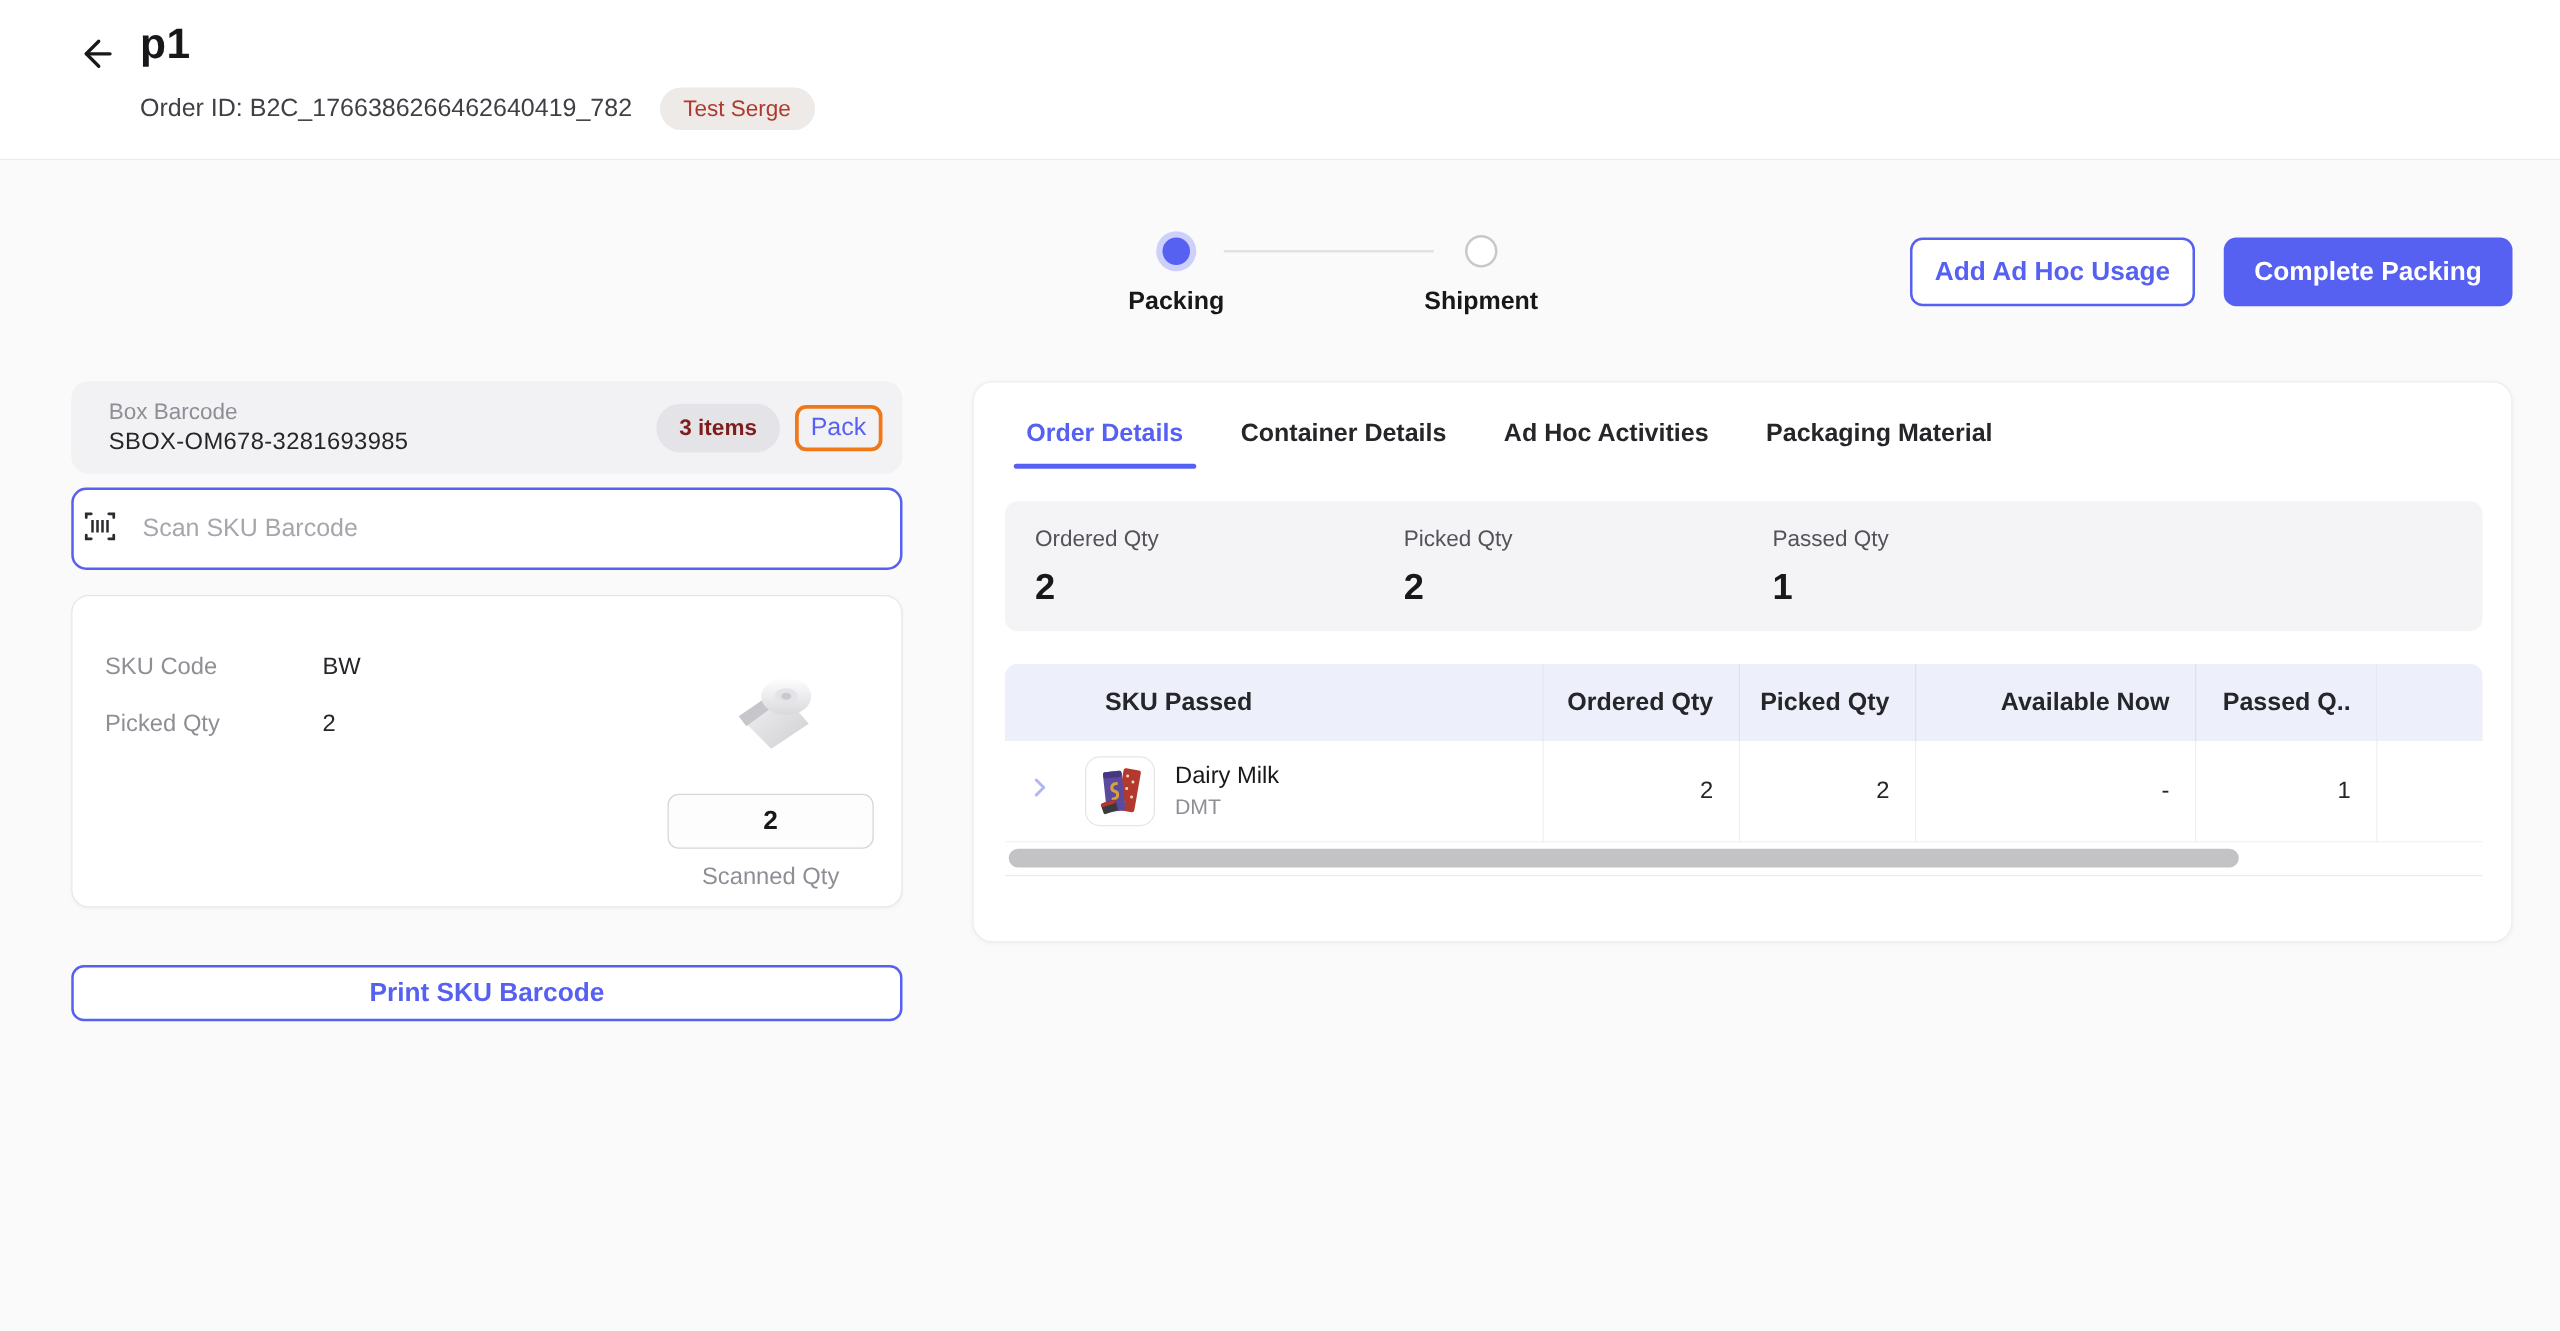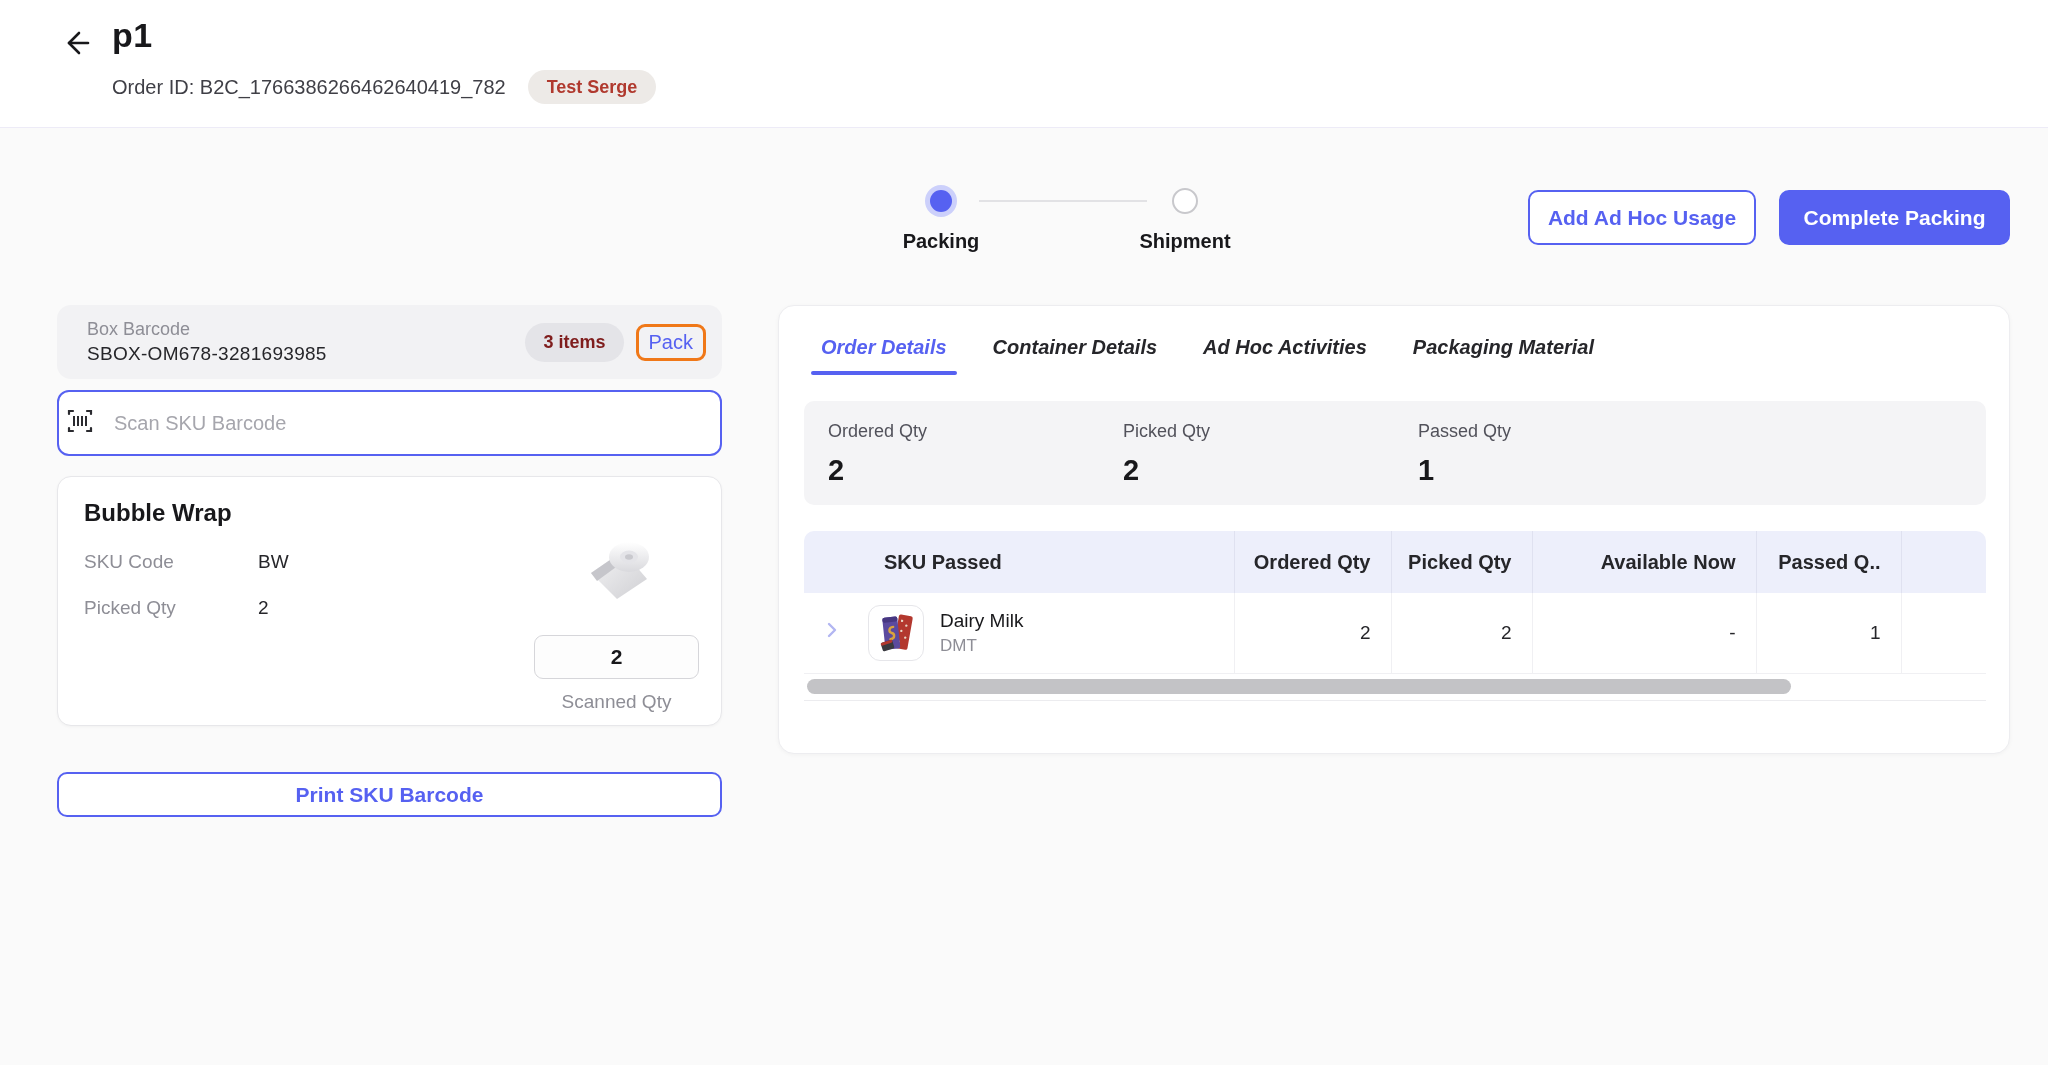--- a/index.html
+++ b/index.html
@@ -24,21 +24,21 @@
   .page-title {
     position:absolute; left:112px; top:16px;
     font-size:34px; font-weight:700; color:#18181b; letter-spacing:.5px;
   }
   .header-sub {
     position:absolute; left:112px; top:70px;
     display:flex; align-items:center; gap:22px;
   }
   .order-id { font-size:20px; color:#3f3f46; font-weight:500; }
   .badge {
-    background:#edeae7; color:#b0392e; font-size:18px; font-weight:700;
+    background:#edeae7; color:#b0392e; font-size:18px; font-weight:400;
     border-radius:999px; padding:8px 19px; line-height:1;
   }
 
   
   .stepper {
     position:absolute; left:873px; top:186px; display:flex; align-items:flex-start;
   }
   .step { display:flex; flex-direction:column; align-items:center; width:136px; }
   .dot-wrap { height:30px; display:flex; align-items:center; }
   .dot-active {
@@ -119,21 +119,21 @@
   }
 
   .print-btn { position:absolute; left:57px; top:772px; width:665px; height:45px; }
 
   
   .panel {
     position:absolute; left:778px; top:305px; width:1232px; height:449px;
     background:#ffffff; border:1px solid #ededf0; border-radius:16px;
     box-shadow:0 1px 4px rgba(0,0,0,.04);
   }
-  .tabs { position:absolute; left:42px; top:30px; display:flex; gap:46px;font-style:italic; }
+  .tabs { position:absolute; left:42px; top:30px; display:flex; gap:46px; }
   .tab { font-size:20px; font-weight:600; color:#26262a; padding-bottom:16px;
          cursor:pointer; position:relative; }
   .tab.active { color:#5661f1; }
   .tab.active::after {
     content:""; position:absolute; left:-10px; right:-10px; bottom:0;
     height:4px; background:#5661f1; border-radius:2px;
   }
 
   .summary {
     position:absolute; left:25px; top:95px; width:1182px; height:104px;
@@ -237,21 +237,20 @@
       <path d="M10 11 V21" stroke="#2b2b30" stroke-width="2"></path>
       <path d="M14 11 V21" stroke="#2b2b30" stroke-width="2"></path>
       <path d="M18 11 V21" stroke="#2b2b30" stroke-width="2"></path>
       <path d="M22 11 V21" stroke="#2b2b30" stroke-width="2"></path>
     </svg>
   </span>
   <input class="scan-input" type="text" placeholder="Scan SKU Barcode" style="">
 </div>
 
 <div class="sku-card">
-  <div class="sku-title">Bubble Wrap</div>
   <div class="sku-field-row">
     <div class="sku-field-label">SKU Code</div>
     <div class="sku-field-value">BW</div>
   </div>
   <div class="sku-field-row">
     <div class="sku-field-label">Picked Qty</div>
     <div class="sku-field-value">2</div>
   </div>
   <div class="sku-img">
     <svg width="96" height="96" viewBox="0 0 96 96" fill="none">

